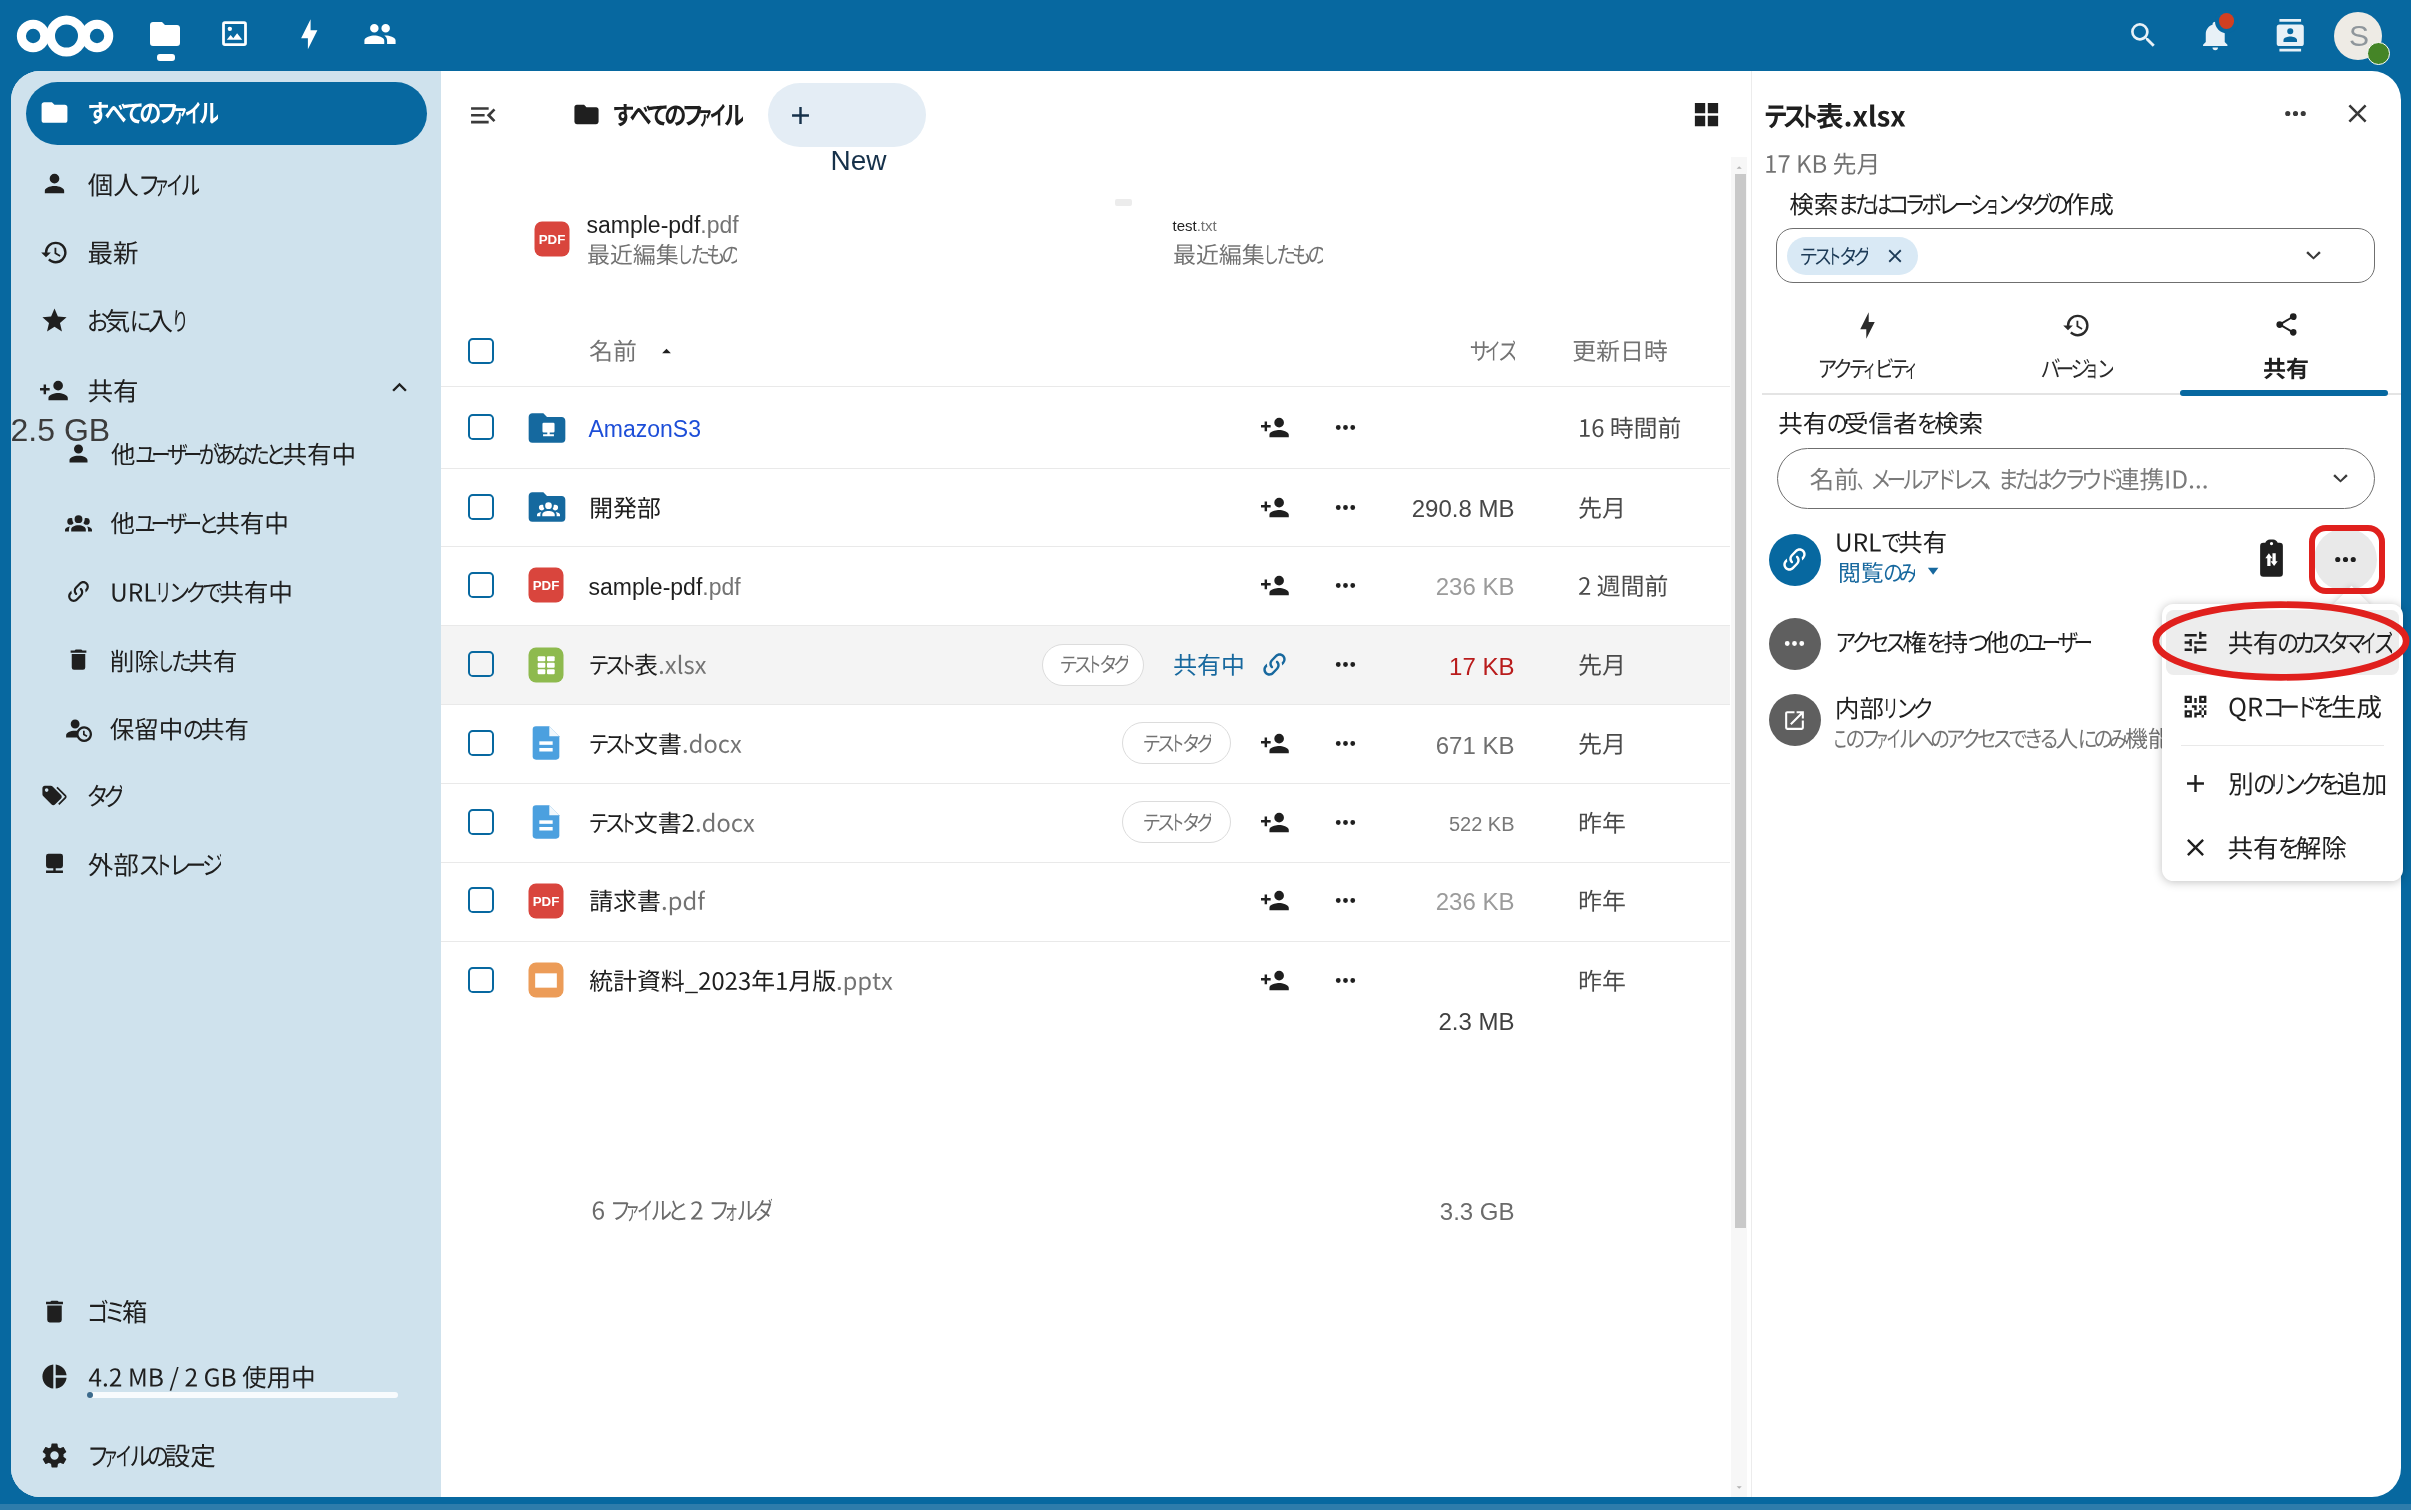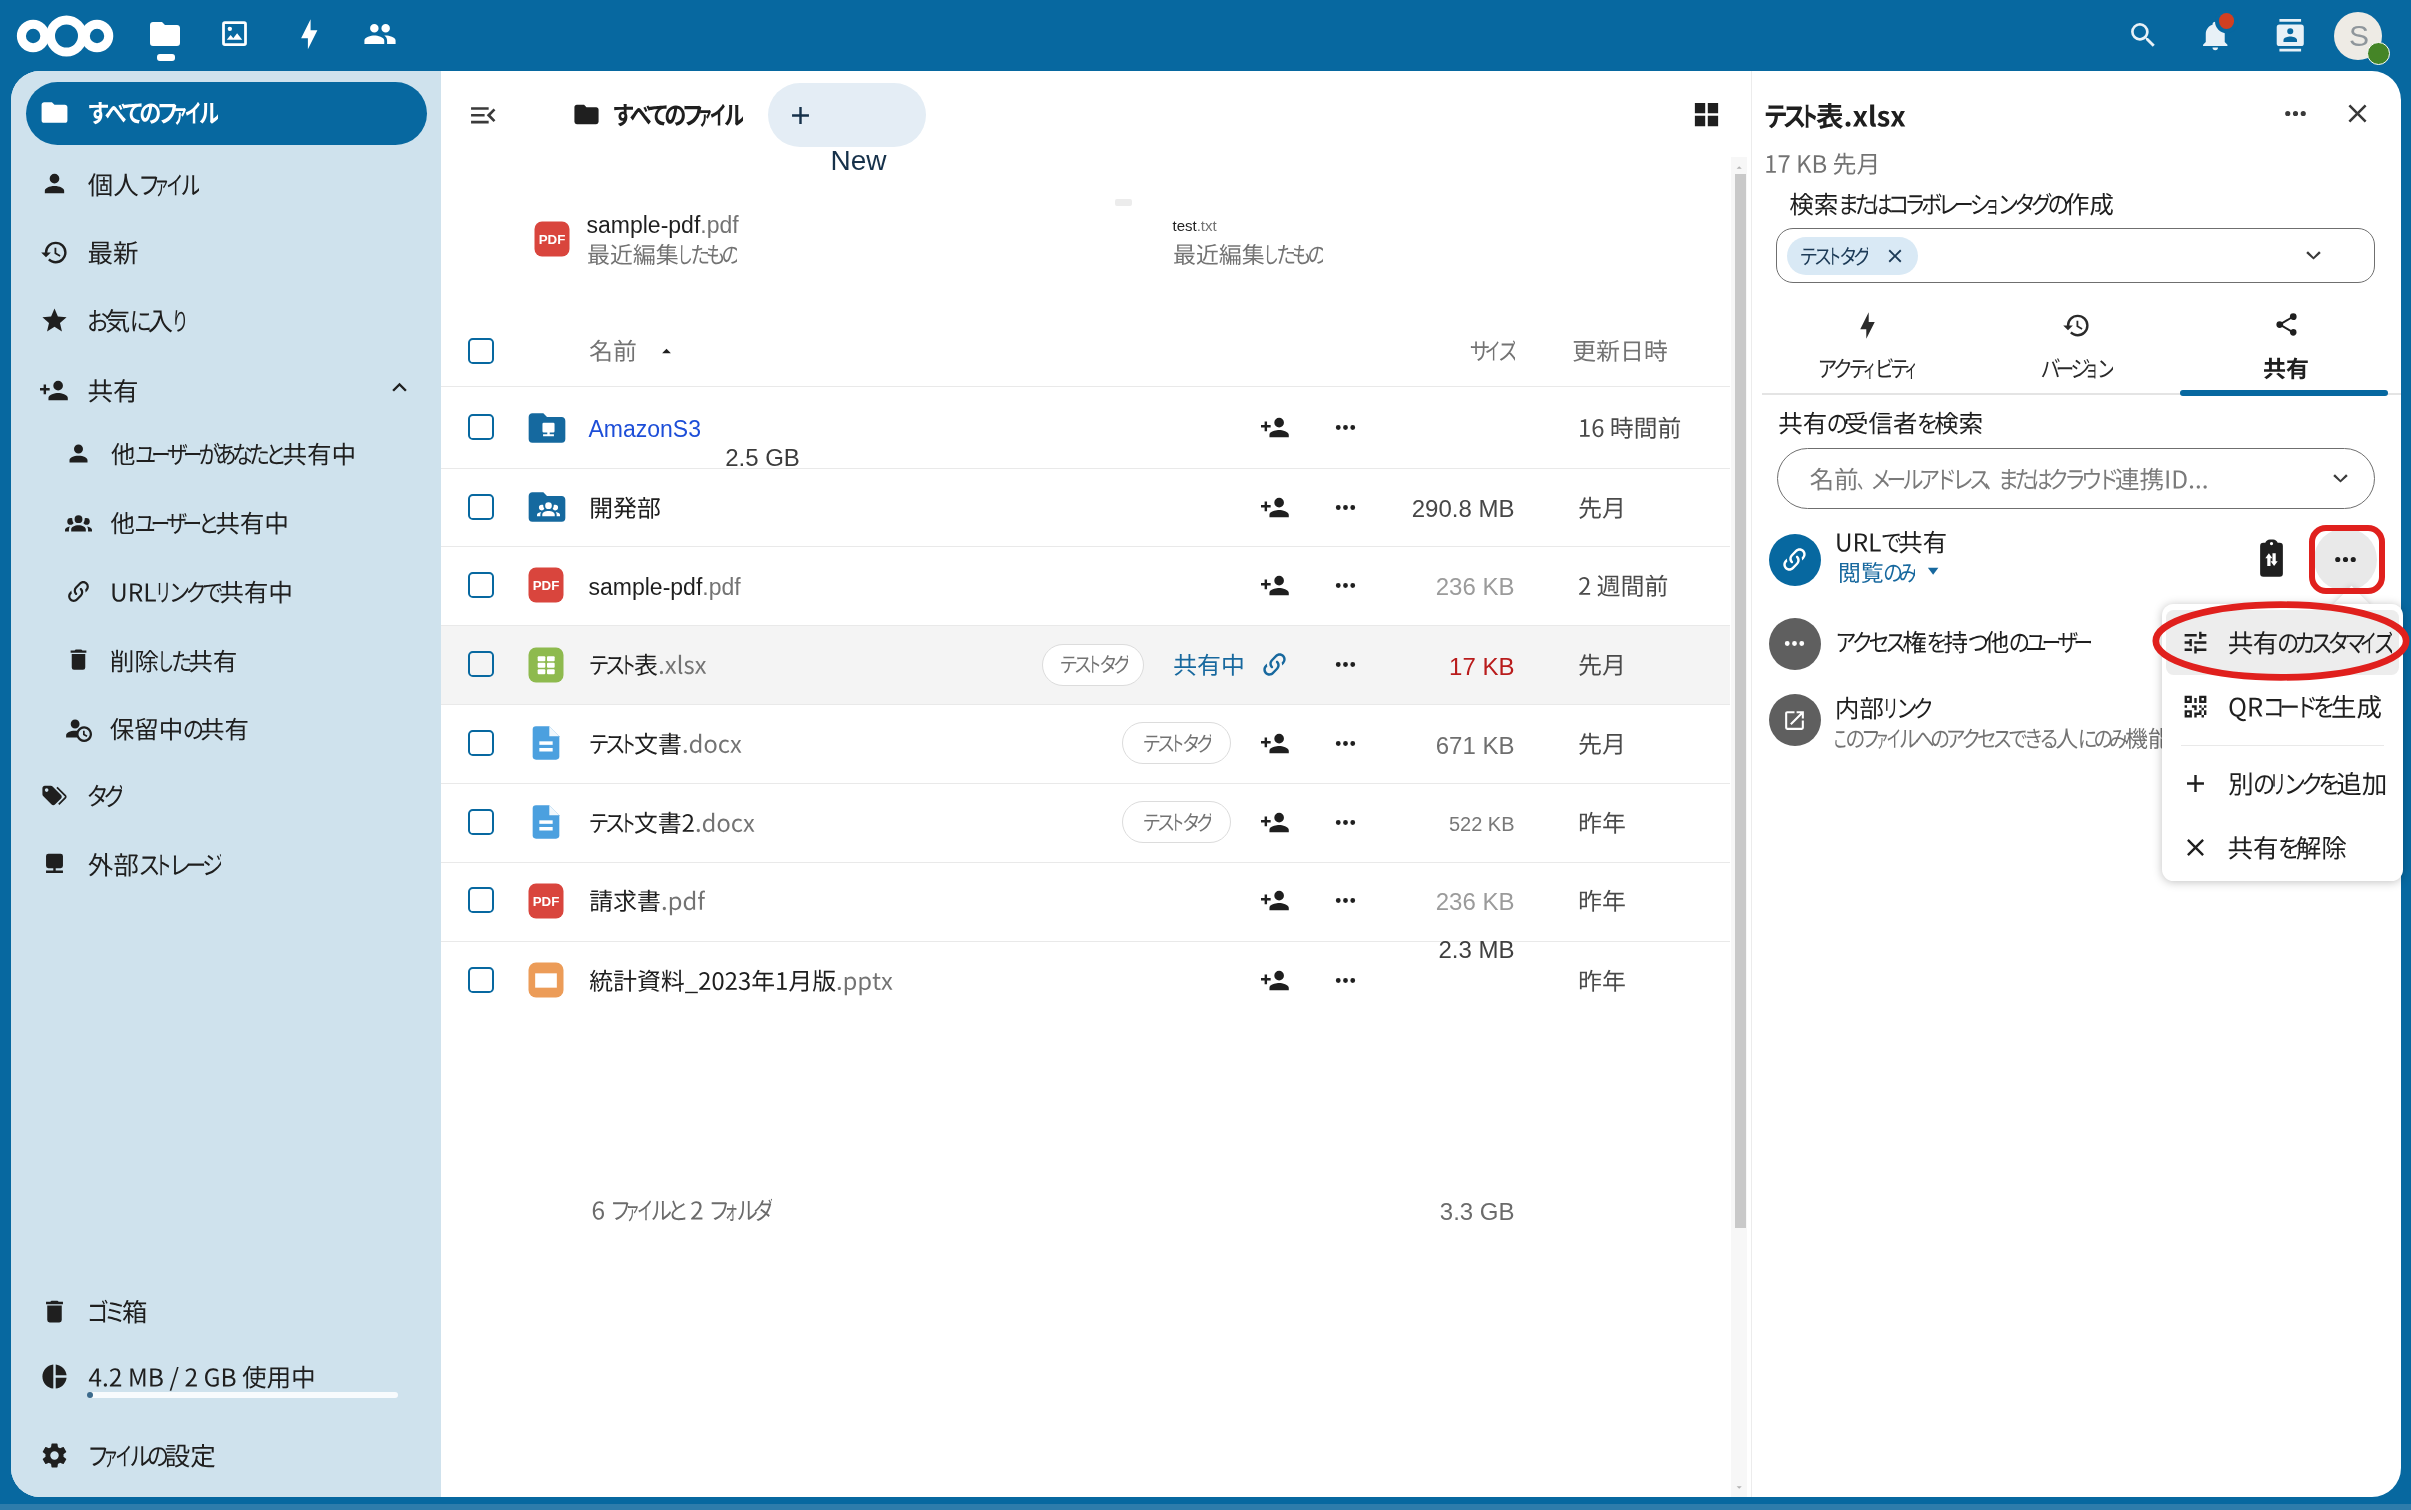--- a/index.html
+++ b/index.html
@@ -491,21 +491,21 @@
     <svg class="i" style="left:523px;top:344px" width="29" height="29" viewBox="0 0 24 24">
       <path d="M8,6.5H16A1,1 0 0,1 17,7.5V13.5A1,1 0 0,1 16,14.5H13V16H16.5V17.5H7.5V16H11V14.5H8A1,1 0 0,1 7,13.5V7.5A1,1 0 0,1 8,6.5Z" fill="#fff"></path>
     </svg>
     <div style="position:absolute;left:578px;top:344px;font-size:23px;line-height:29px;color:#1f1f1f;white-space:pre;"><span style="color:#1d4ed8">AmazonS3</span></div>
     <svg class="i" style="left:1250px;top:342px" width="29" height="29" viewBox="0 0 24 24">
       <path d="M15,14C12.33,14 7,15.33 7,18V20H23V18C23,15.33 17.67,14 15,14M15,12A4,4 0 0,0 19,8A4,4 0 0,0 15,4A4,4 0 0,0 11,8A4,4 0 0,0 15,12M5,15V12H8V10H5V7H3V10H0V12H3V15H5Z" fill="#1f1f1f"></path>
     </svg>
     <svg class="i" style="left:1320px;top:342px" width="29" height="29" viewBox="0 0 24 24">
       <path d="M16,12A2,2 0 0,1 18,10A2,2 0 0,1 20,12A2,2 0 0,1 18,14A2,2 0 0,1 16,12M10,12A2,2 0 0,1 12,10A2,2 0 0,1 14,12A2,2 0 0,1 12,14A2,2 0 0,1 10,12M4,12A2,2 0 0,1 6,10A2,2 0 0,1 8,12A2,2 0 0,1 6,14A2,2 0 0,1 4,12Z" fill="#1f1f1f"></path>
     </svg>
-    <div style="position:absolute;top:344px;font-size:24px;line-height:30px;color:#3c3c3c;white-space:pre;left:0px;width:1504px;text-align:center;margin-top:28px;">2.5 GB</div>
+    <div style="position:absolute;top:344px;font-size:32px;line-height:30px;color:#3c3c3c;white-space:pre;left:0px;width:1504px;text-align:left;">2.5 GB</div>
     <svg class="t" style="left:1567px;top:341px" width="103" height="32.5" viewBox="0 0 108 34">
       <g fill="#4a4a4a" transform="translate(0,26) scale(0.025,-0.025)">
         <use href="#r31" x="0"></use>
         <use href="#r36" x="555"></use>
         <use href="#r6642" x="1334"></use>
         <use href="#r9593" x="2334"></use>
         <use href="#r524d" x="3334"></use>
       </g>
     </svg>
     <div style="left:430px;top:397px;width:1289px;height:1px;position:absolute;background:#e9e9e9;"></div>
@@ -782,21 +782,21 @@
         <use href="#r74" x="1518"></use>
         <use href="#r78" x="1895"></use>
       </g>
     </svg>
     <svg class="i" style="left:1250px;top:895px" width="29" height="29" viewBox="0 0 24 24">
       <path d="M15,14C12.33,14 7,15.33 7,18V20H23V18C23,15.33 17.67,14 15,14M15,12A4,4 0 0,0 19,8A4,4 0 0,0 15,4A4,4 0 0,0 11,8A4,4 0 0,0 15,12M5,15V12H8V10H5V7H3V10H0V12H3V15H5Z" fill="#1f1f1f"></path>
     </svg>
     <svg class="i" style="left:1320px;top:895px" width="29" height="29" viewBox="0 0 24 24">
       <path d="M16,12A2,2 0 0,1 18,10A2,2 0 0,1 20,12A2,2 0 0,1 18,14A2,2 0 0,1 16,12M10,12A2,2 0 0,1 12,10A2,2 0 0,1 14,12A2,2 0 0,1 12,14A2,2 0 0,1 10,12M4,12A2,2 0 0,1 6,10A2,2 0 0,1 8,12A2,2 0 0,1 6,14A2,2 0 0,1 4,12Z" fill="#1f1f1f"></path>
     </svg>
-    <div style="position:absolute;top:864px;font-size:24px;line-height:30px;color:#404040;white-space:pre;left:0px;width:1504px;text-align:right;">2.3 MB</div>
+    <div style="position:absolute;top:936px;font-size:24px;line-height:30px;color:#404040;white-space:pre;left:0px;width:1504px;text-align:right;">2.3 MB</div>
     <svg class="t" style="left:1567px;top:894px" width="48" height="32.5" viewBox="0 0 50 34">
       <g fill="#4a4a4a" transform="translate(0,26) scale(0.025,-0.025)">
         <use href="#r6628" x="0"></use>
         <use href="#r5e74" x="1000"></use>
       </g>
     </svg>
     <svg class="t" style="left:579px;top:1123px" width="182" height="33" viewBox="0 0 190 35">
       <g fill="#6b6b6b" transform="translate(0,27) scale(0.026,-0.026)">
         <use href="#r36" x="0"></use>
         <use href="#r30d5" transform="translate(756,0) scale(0.872,1)"></use>

